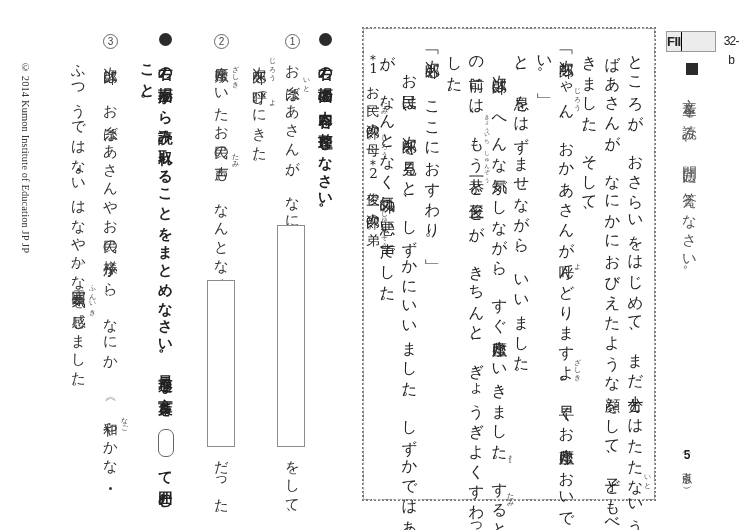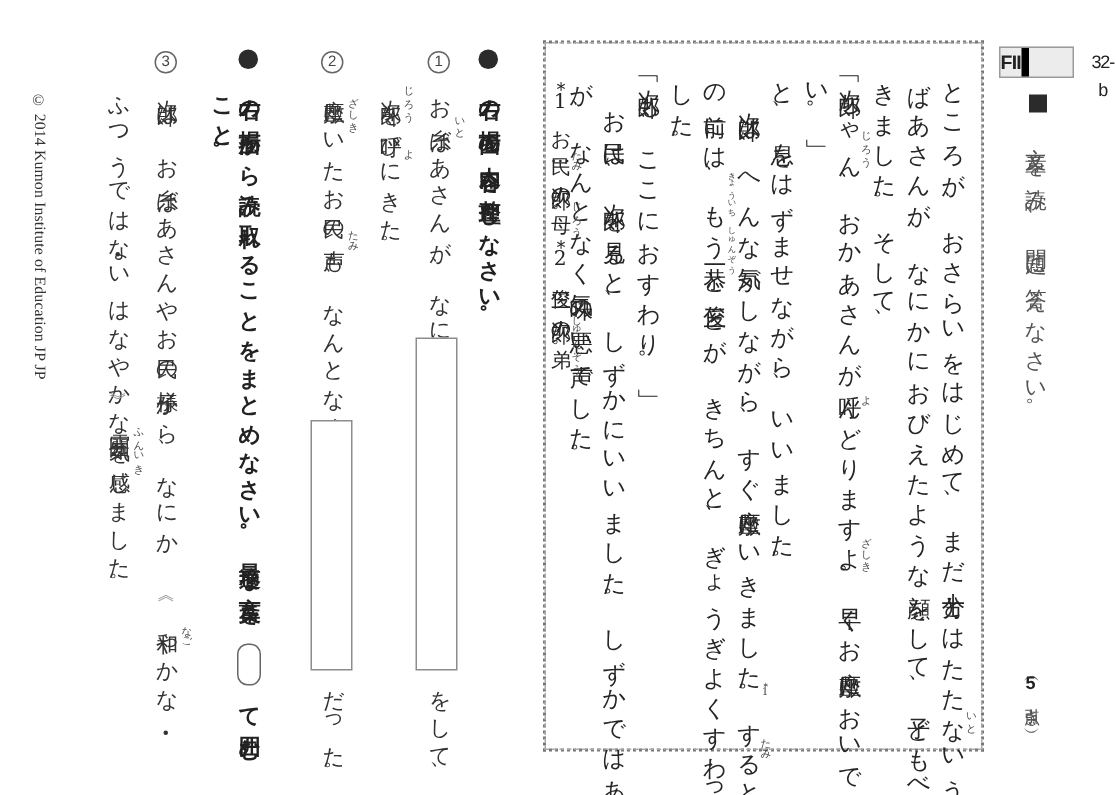--- a/index.html
+++ b/index.html
@@ -44,21 +44,21 @@
     border: 1px solid #9a9a9a;
     background: #ececec;
     display: flex;
     font-family: "Liberation Sans", sans-serif;
     font-size: 13px;
     font-weight: bold;
     color: #222;
   }
   .code-box .left {
     width: 20px; text-align: center; line-height: 19px;
-    border-right: 5px solid #000000;
+    border-right: 1px solid #000000;
     letter-spacing: -0.5px;
   }
   .code-box .right {
     flex: 1; text-align: center; line-height: 19px;
     font-weight: normal; font-size: 12px; letter-spacing: -0.8px; margin-left: 42px;
   }
   .black-square {
     left: 686px; top: 63px; width: 12px; height: 12px;
     background: #2b2b2b;
   }

